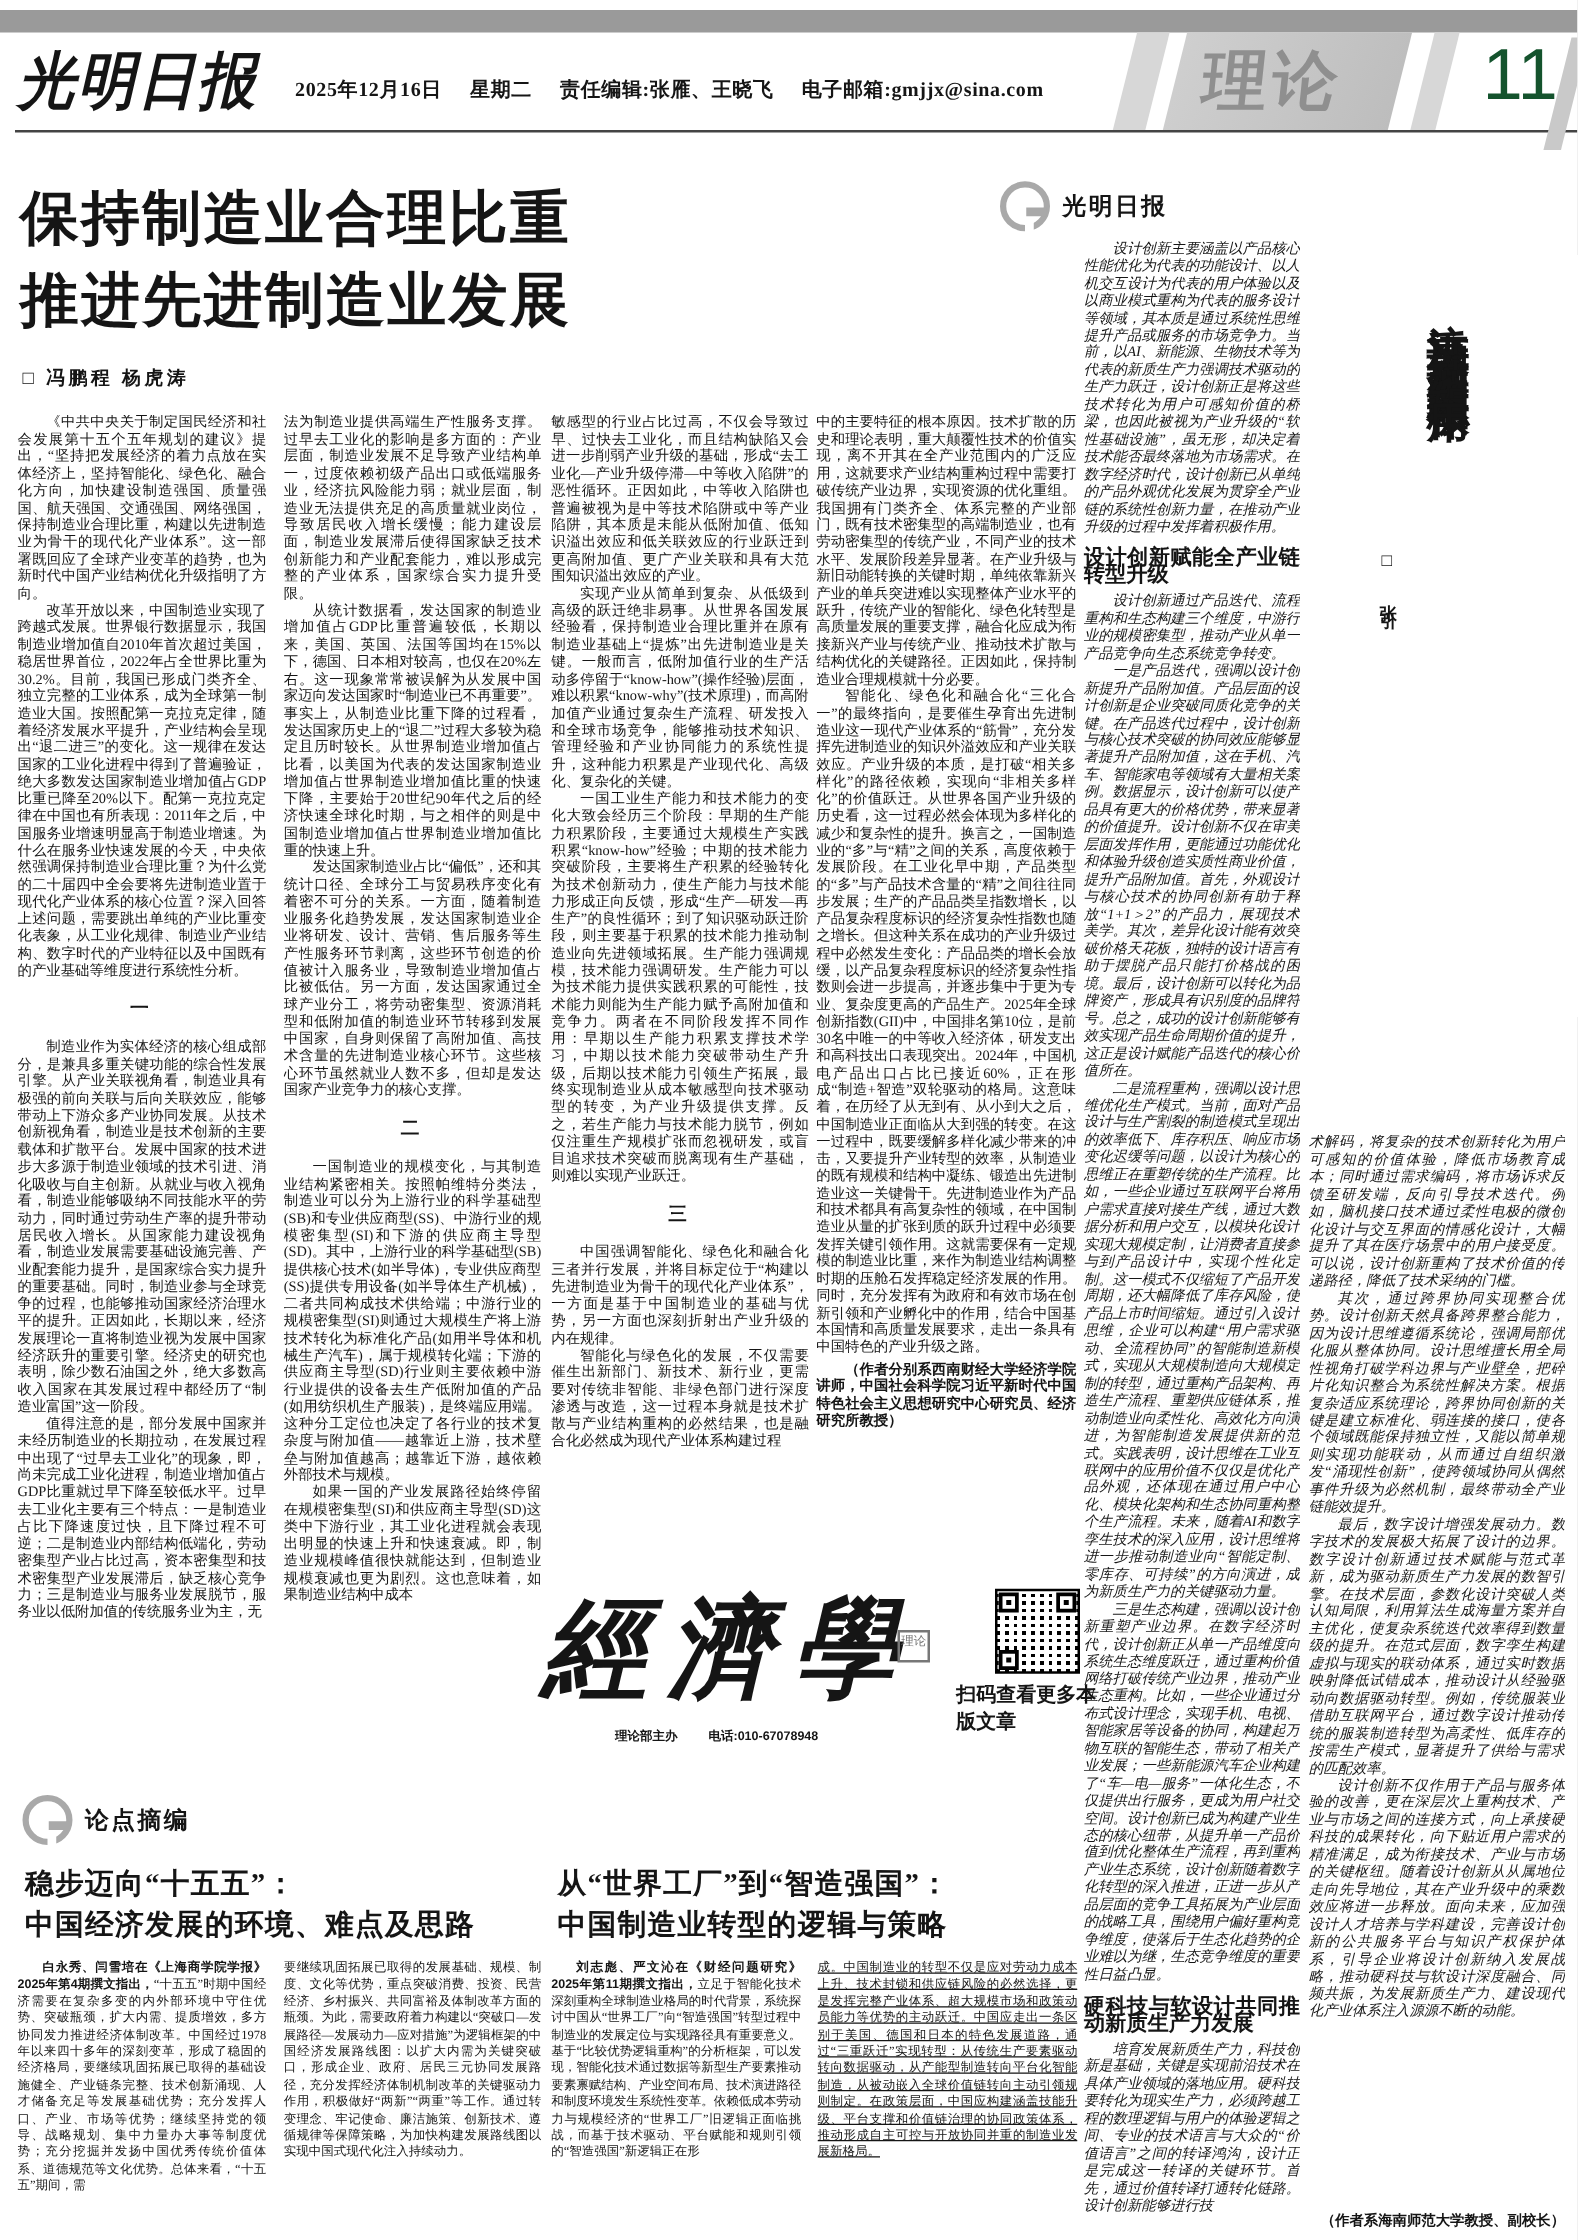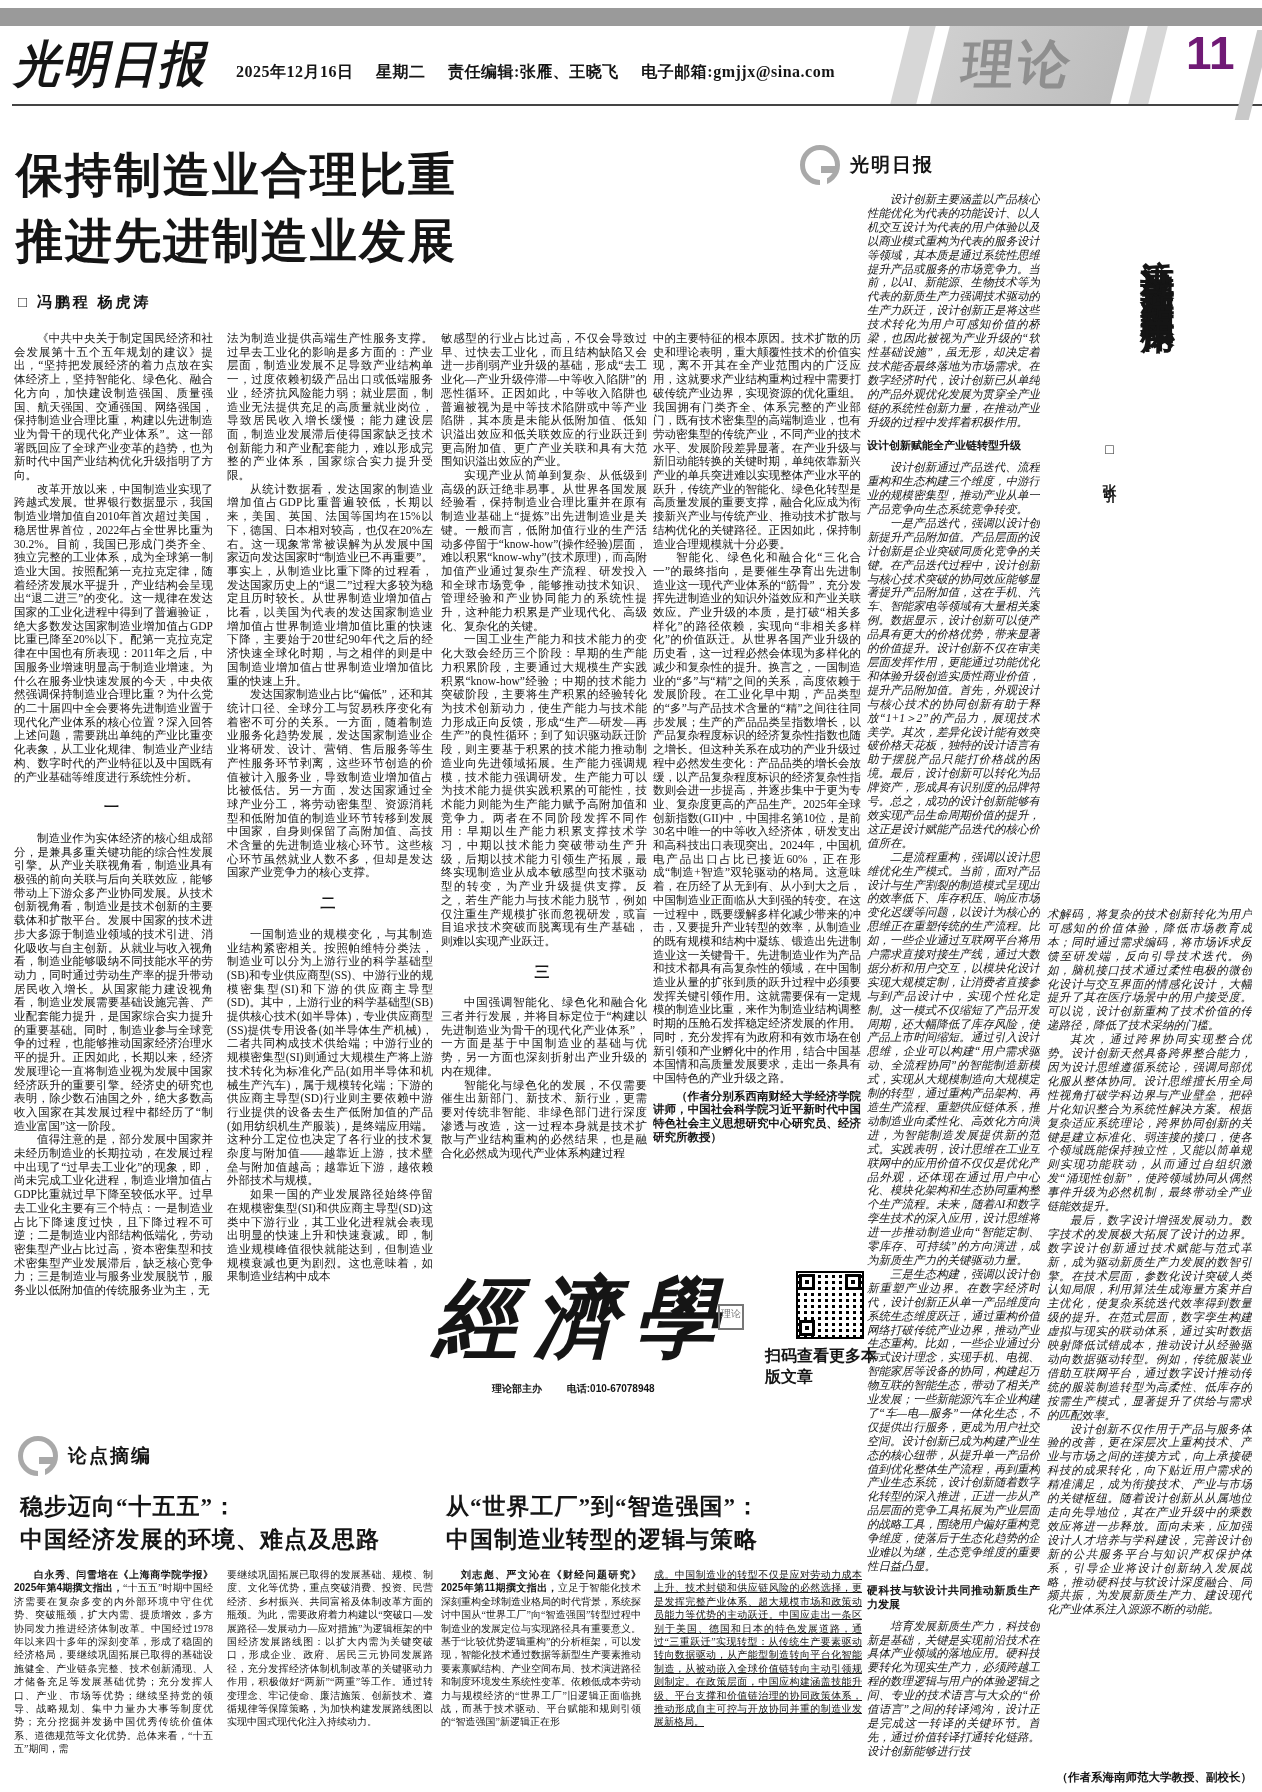--- a/index.html
+++ b/index.html
@@ -11,21 +11,21 @@
             letter-spacing:2px;transform:scaleY(1.08);}
   .dateline{position:absolute;left:208px;top:62px;font-size:16px;font-weight:bold;
             font-family:Liberation Serif, serif;letter-spacing:.5px;margin-left:28px;}
   .dateline span{margin-right:18px;}
   .headrule{position:absolute;left:12px;top:104px;width:1250px;height:2px;background:#444;}
   .sec-badge{position:absolute;left:940px;top:26px;width:180px;height:78px;background:linear-gradient(100deg,#cfcfcf,#bdbdbd);
              transform:skewX(-14deg);}
   .sec-badge-label{position:absolute;left:962px;top:30px;font-size:52px;font-weight:bold;color:#8f8f8f;
                    letter-spacing:4px;transform:skewX(-6deg);}
   .stripe{position:absolute;background:#d7d7d7;transform:skewX(-14deg);}
-  .pagenum{position:absolute;left:1186px;top:26px;font-size:46px;font-weight:bold;color:#701a75;
+  .pagenum{position:absolute;left:1186px;top:26px;font-size:58px;font-weight:normal;color:#14532d;
            font-family:"Liberation Sans","DejaVu Sans",sans-serif;}
   
   .headline{position:absolute;left:16px;top:142px;width:620px;font-size:47px;font-weight:900;
             letter-spacing:2px;line-height:66px;}
   .byline{position:absolute;left:18px;top:293px;font-size:15px;font-weight:bold;letter-spacing:3px;}
   .col{position:absolute;text-align:justify;font-size:11.5px;line-height:13.7px;overflow:hidden;}
   .col p{margin:0;text-indent:2em;}
   .col p.cont{text-indent:0;}
   .divider{text-align:center;text-indent:0 !important;font-size:15px;font-weight:bold;
            margin:17px 0 !important;letter-spacing:4px;}
@@ -51,21 +51,21 @@
   
   .g-head{position:absolute;display:flex;align-items:center;}
   .g-icon{width:40px;height:40px;border:5px solid #a9a9a9;border-radius:50%;box-sizing:border-box;position:relative;margin-right:10px;}
   .g-icon::after{content:"";position:absolute;right:-2px;top:16px;width:16px;height:7px;background:#a9a9a9;}
   .g-icon::before{content:"";position:absolute;right:8px;top:23px;width:7px;height:14px;background:#fff;}
   .g-label{font-size:19px;font-weight:bold;letter-spacing:2px;font-family:"Liberation Sans","DejaVu Sans",sans-serif;}
   
   .kai{font-style:italic;}
   .kai p{margin:0;text-indent:2em;}
   .kai p.cont{text-indent:0;}
-  .subhead{font-weight:bold;font-style:normal;font-size:11px;text-indent:0 !important;
+  .subhead{font-weight:bold;font-style:normal;font-size:17px;text-indent:0 !important;
            margin:10px 0 8px 0 !important;font-family:"Liberation Sans","DejaVu Sans",sans-serif;}
   .vtitle{position:absolute;left:1134px;top:232px;height:620px;writing-mode:vertical-rl;
           font-size:34px;font-weight:900;letter-spacing:4px;}
   .vbyline{position:absolute;left:1100px;top:442px;writing-mode:vertical-rl;font-size:14px;font-weight:bold;letter-spacing:6px;}
   .colB-attr{margin-top:auto !important;font-weight:bold;font-style:normal;text-align:right;text-indent:0 !important;}
   
   .digest-title{position:absolute;font-size:23px;font-weight:900;line-height:33px;letter-spacing:1px;}
   .digest-body{position:absolute;display:flex;}
   .digest-col{text-align:justify;font-size:10px;line-height:13.4px;overflow:hidden;}
   .digest-col p{margin:0;text-indent:2em;}

